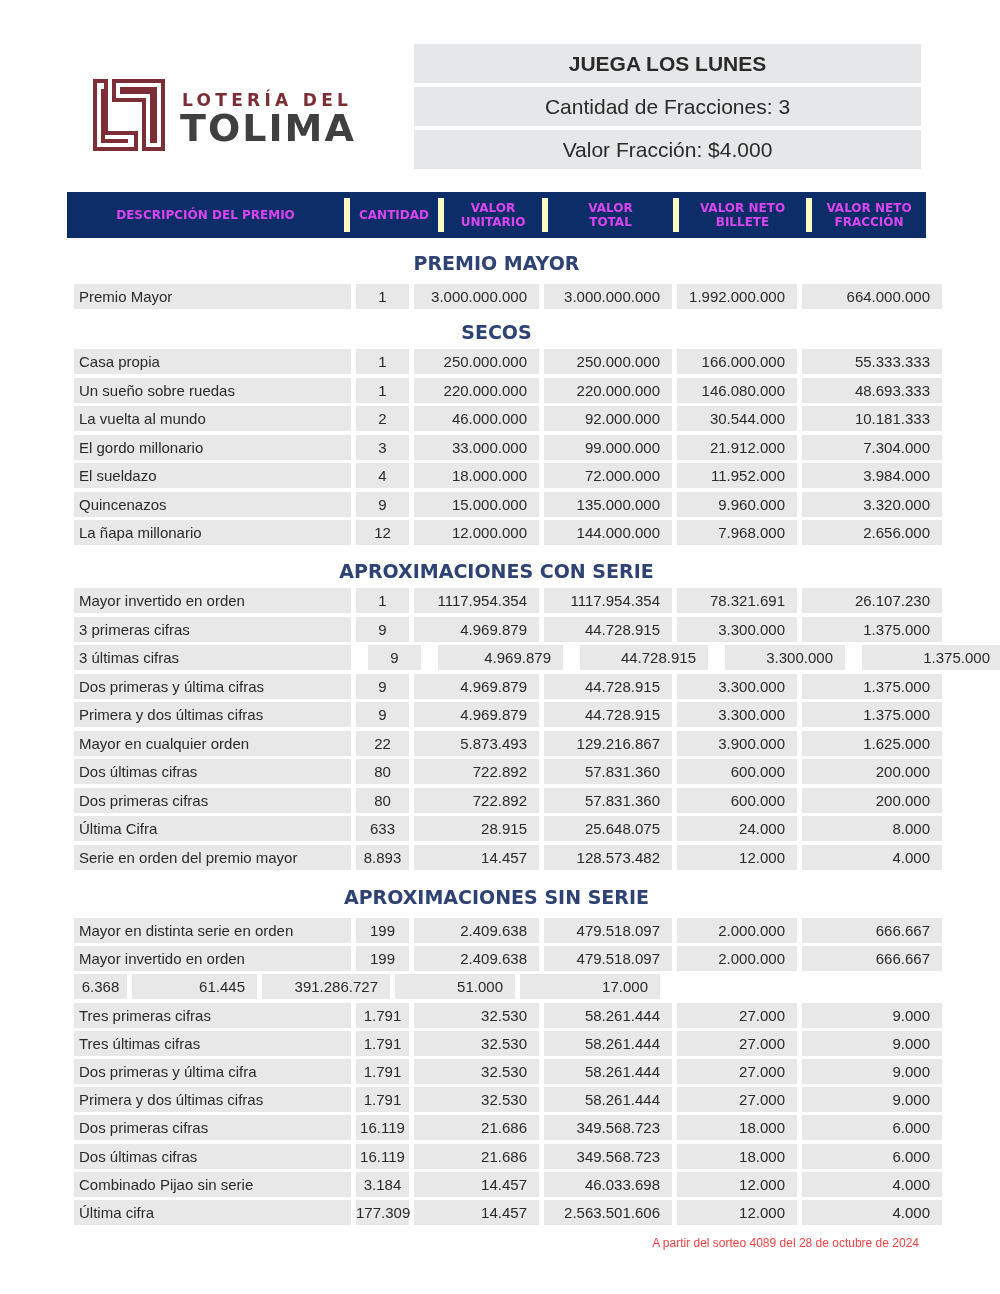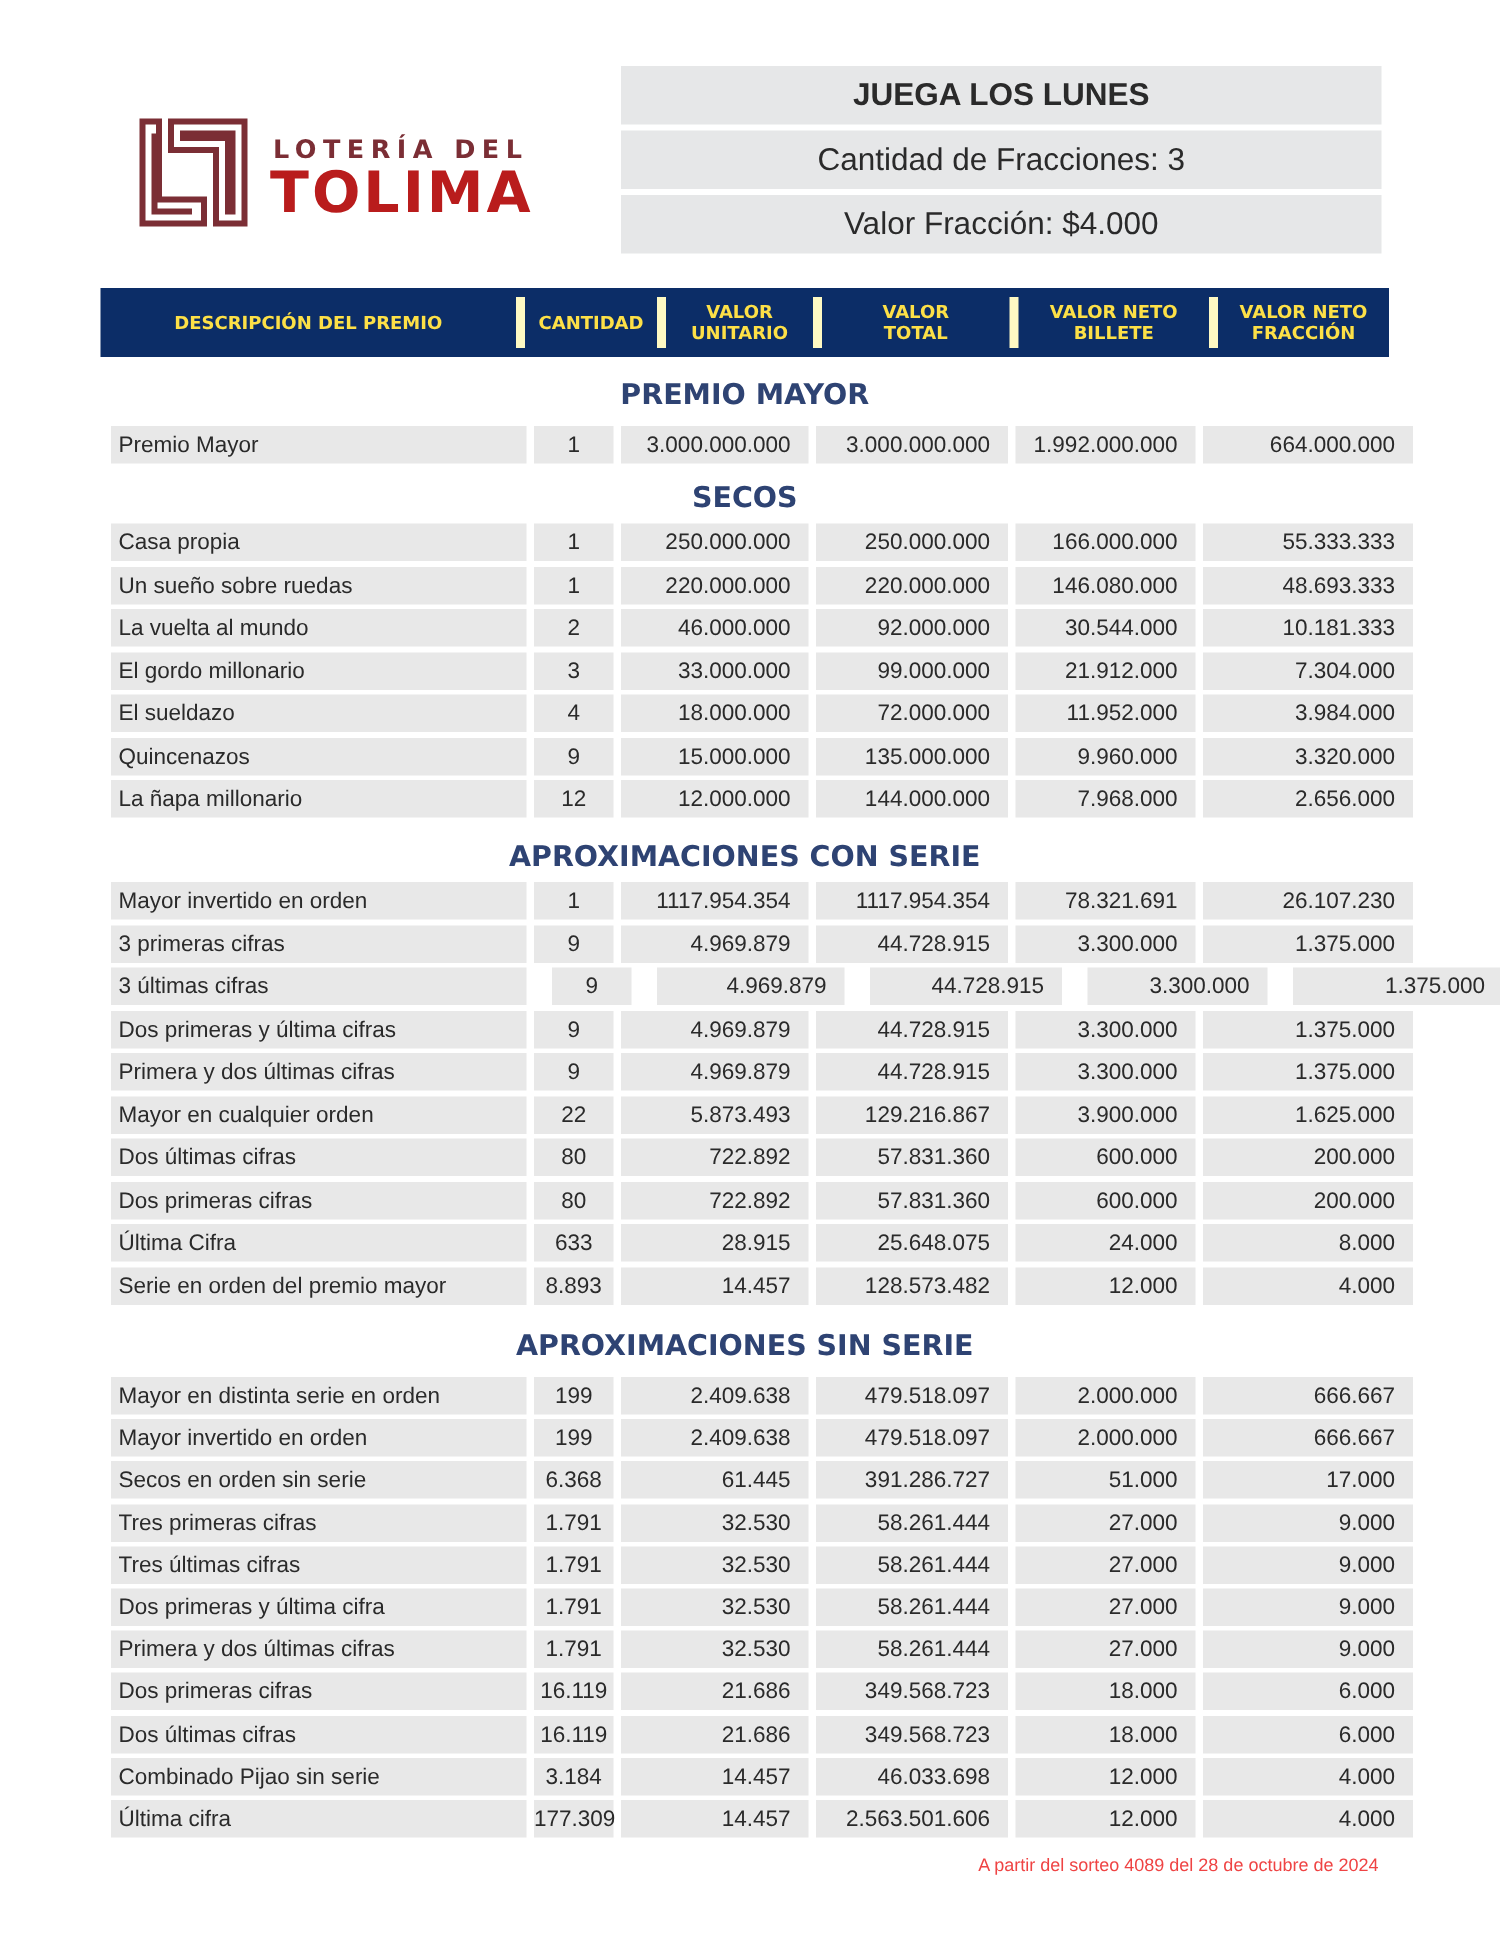--- a/index.html
+++ b/index.html
@@ -1,26 +1,26 @@
 <!DOCTYPE html>
 <html><head>
 <meta charset="utf-8">
 <style>
   * { box-sizing: border-box; margin: 0; padding: 0; }
   body { width: 1000px; height: 1294px; background: #ffffff; font-family: "Liberation Sans", sans-serif; color: #2a2a2a; position: relative; overflow: hidden; }
   .logo { position: absolute; left: 92px; top: 78px; width: 290px; height: 75px; }
   .logo-mark { position: absolute; left: 0; top: 0; width: 74px; height: 74px; }
   .logo-top { position: absolute; left: 90px; top: 12px; font-size: 17px; letter-spacing: 4.3px; color: #7b2e35; font-weight: bold; font-family: "DejaVu Sans", sans-serif; }
-  .logo-main { position: absolute; left: 88px; top: 28px; font-size: 38px; letter-spacing: 2px; color: #b91c1c; font-weight: bold; font-family: "DejaVu Sans", sans-serif; }
+  .logo-main { position: absolute; left: 88px; top: 28px; font-size: 38px; letter-spacing: 2px; color: #404040; font-weight: bold; font-family: "DejaVu Sans", sans-serif; }
   .info { position: absolute; left: 414px; width: 507px; height: 39px; background: #e6e7e8; text-align: center; font-size: 21px; line-height: 39px; color: #2a2a2a; }
   .info.title { top: 44px; font-weight: bold; }
   .info.frac { top: 87px; }
   .info.val { top: 130px; }
   .thead { position: absolute; left: 67px; top: 192px; width: 859px; height: 46px; background: #0c2d67; display: flex; align-items: center; }
-  .th { color: #fde047; font-weight: bold; font-size: 12px; text-align: center; line-height: 14px; font-family: "DejaVu Sans", sans-serif; height: 34px; display: flex; align-items: center; justify-content: center; }
+  .th { color: #d946ef; font-weight: bold; font-size: 12px; text-align: center; line-height: 14px; font-family: "DejaVu Sans", sans-serif; height: 34px; display: flex; align-items: center; justify-content: center; }
   .th.sep { border-left: 6px solid #fef9c3; }
   .section { position: absolute; left: 67px; width: 859px; text-align: center; font-weight: bold; font-size: 19px; color: #2e4373; font-family: "DejaVu Sans", sans-serif; }
   .row { position: absolute; left: 74px; height: 25px; display: flex; }
   .cell { background: #e8e8e8; height: 25px; line-height: 25px; font-size: 15px; color: #2a2a2a; margin-right: 5px; }
   .c-desc { width: 277px; padding-left: 5px; text-align: left; }
   .c-qty { width: 53px; text-align: center; }
   .c-num { text-align: right; padding-right: 12px; }
   .c-unit { width: 125px; }
   .c-total { width: 128px; }
   .c-bill { width: 120px; }
@@ -215,21 +215,20 @@
     </div>
     <div class="row" style="top: 946.2px;">
       <div class="cell c-desc">Mayor invertido en orden</div>
       <div class="cell c-qty">199</div>
       <div class="cell c-num c-unit">2.409.638</div>
       <div class="cell c-num c-total">479.518.097</div>
       <div class="cell c-num c-bill">2.000.000</div>
       <div class="cell c-num c-frac">666.667</div>
     </div>
     <div class="row" style="top: 974.4px;">
-      <div class="cell c-desc">Secos en orden sin serie</div>
       <div class="cell c-qty">6.368</div>
       <div class="cell c-num c-unit">61.445</div>
       <div class="cell c-num c-total">391.286.727</div>
       <div class="cell c-num c-bill">51.000</div>
       <div class="cell c-num c-frac">17.000</div>
     </div>
     <div class="row" style="top: 1002.6px;">
       <div class="cell c-desc">Tres primeras cifras</div>
       <div class="cell c-qty">1.791</div>
       <div class="cell c-num c-unit">32.530</div>

